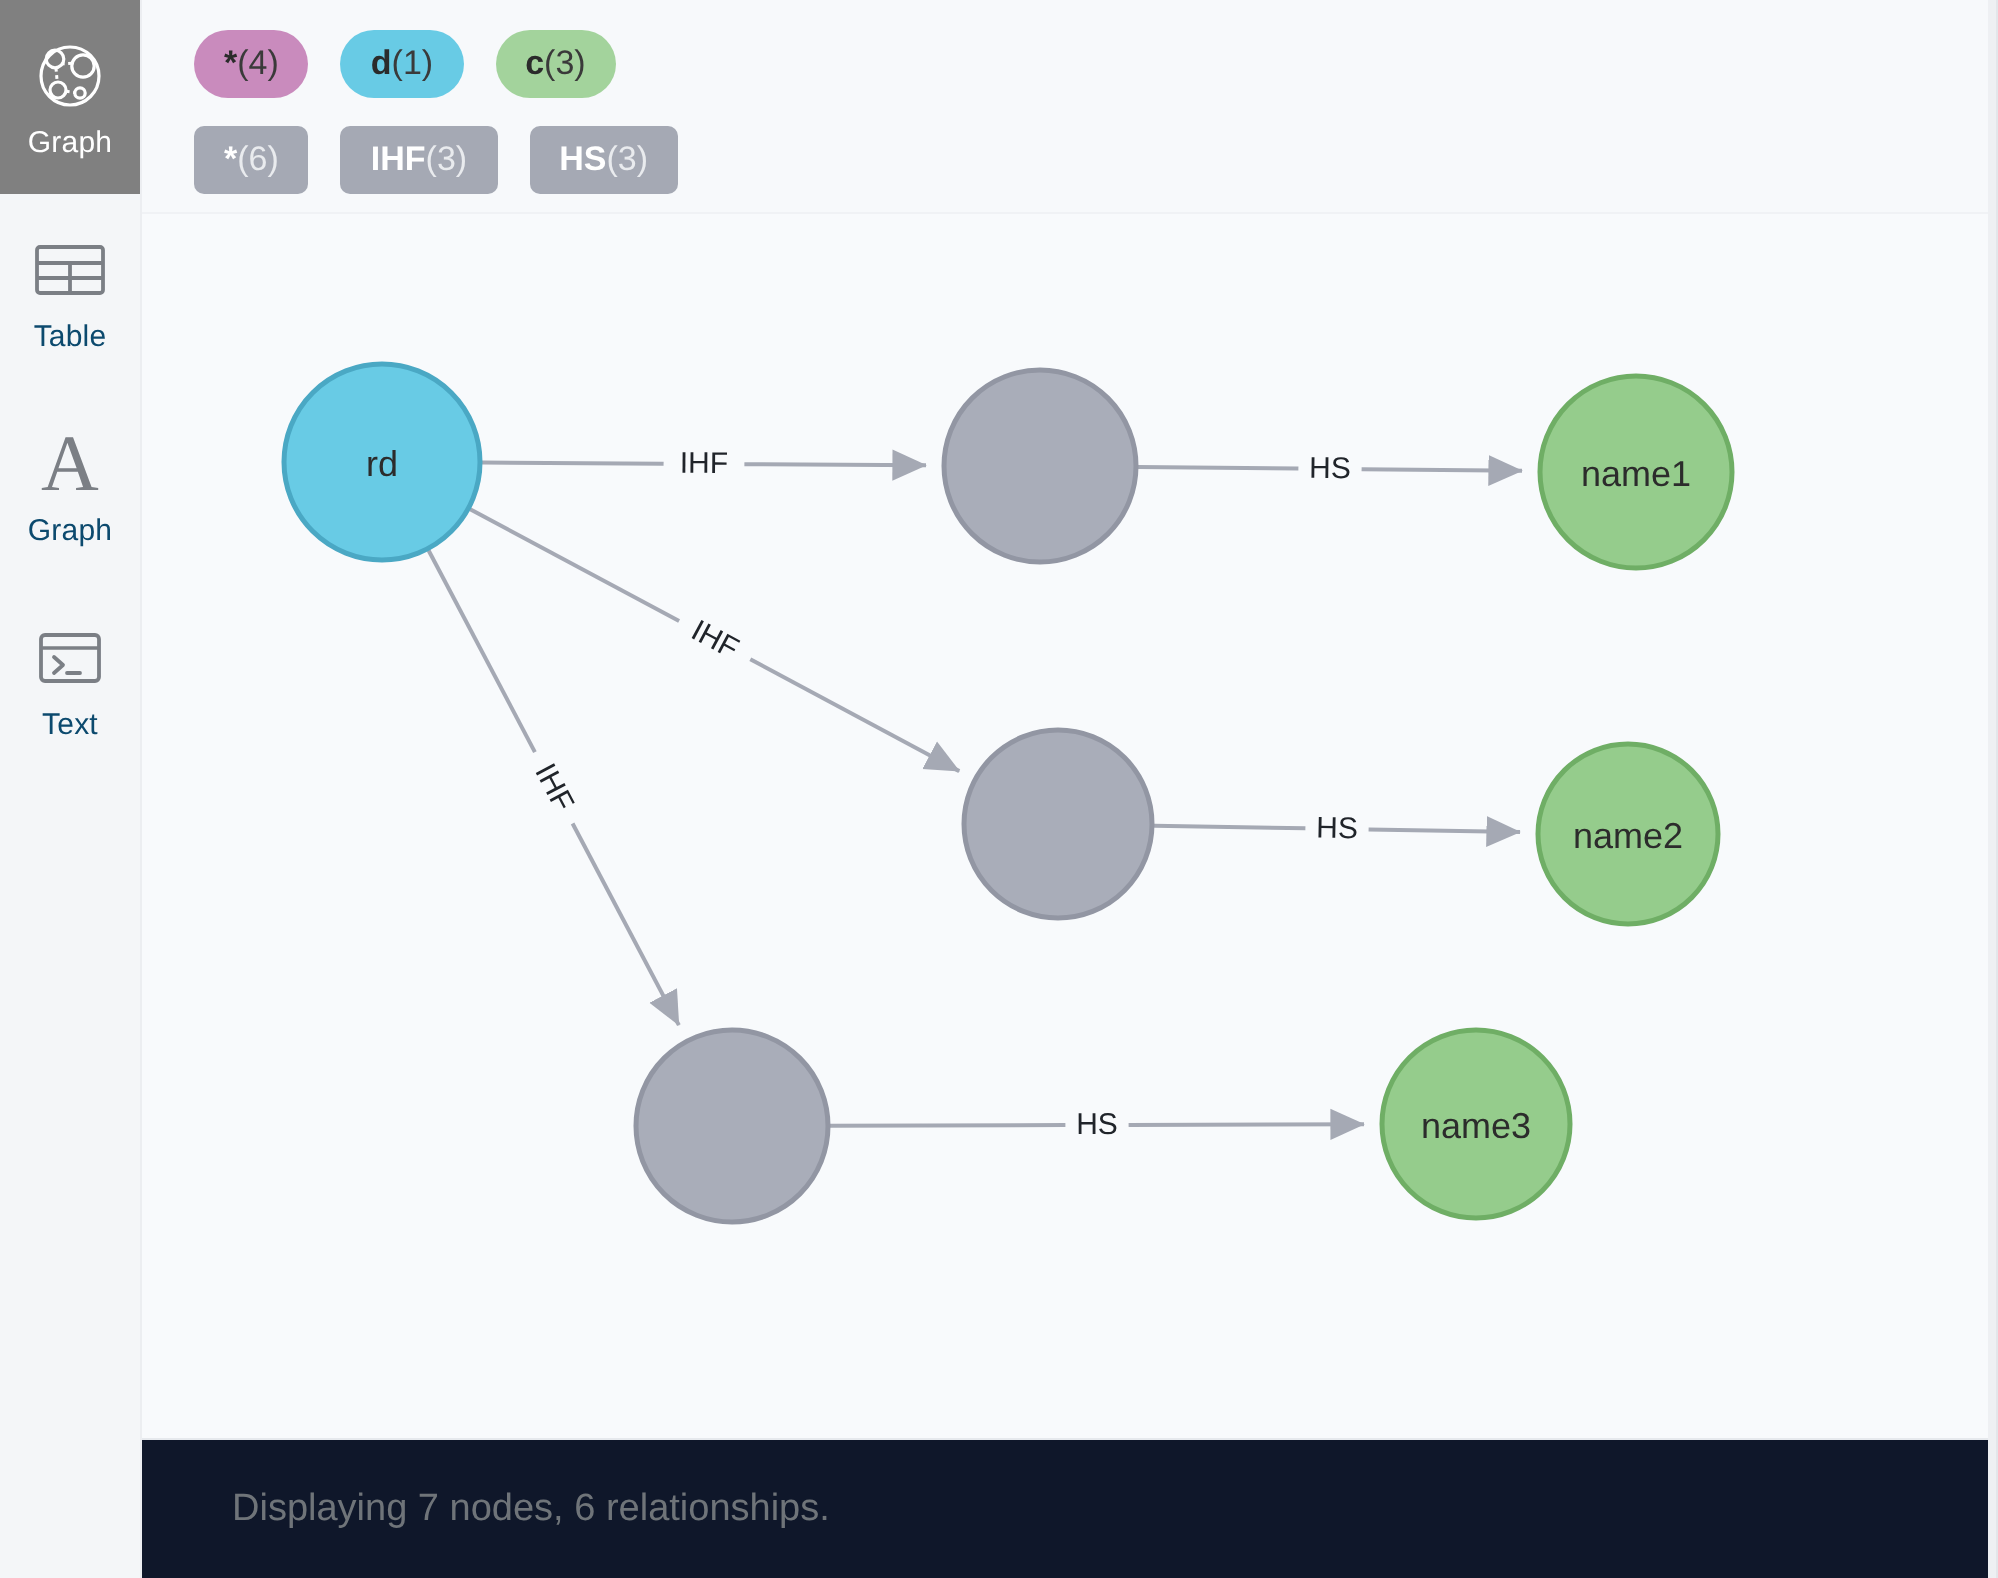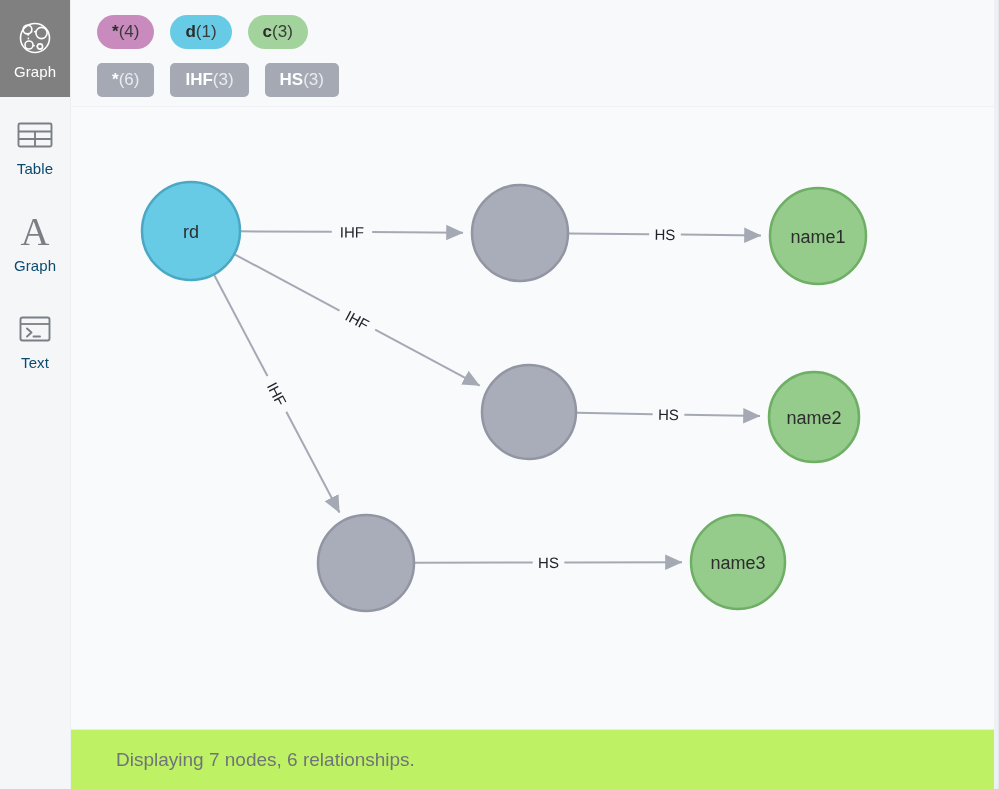--- a/index.html
+++ b/index.html
@@ -163,22 +163,22 @@
     pointer-events: none;
   }
   .edge-line {
     stroke: #a5a9b4;
     stroke-width: 2;
     fill: none;
   }
 
   
   #statusbar {
-    height: 60px;
-    background: #bef264;
+    height: 70px;
+    background: #0f172a;
     border-top: 1px solid #e6e9ed;
     display: flex;
     align-items: center;
     padding-left: 45px;
     box-sizing: border-box;
   }
   #status-text {
     font-size: 19px;
     color: #6f7479;
   }

